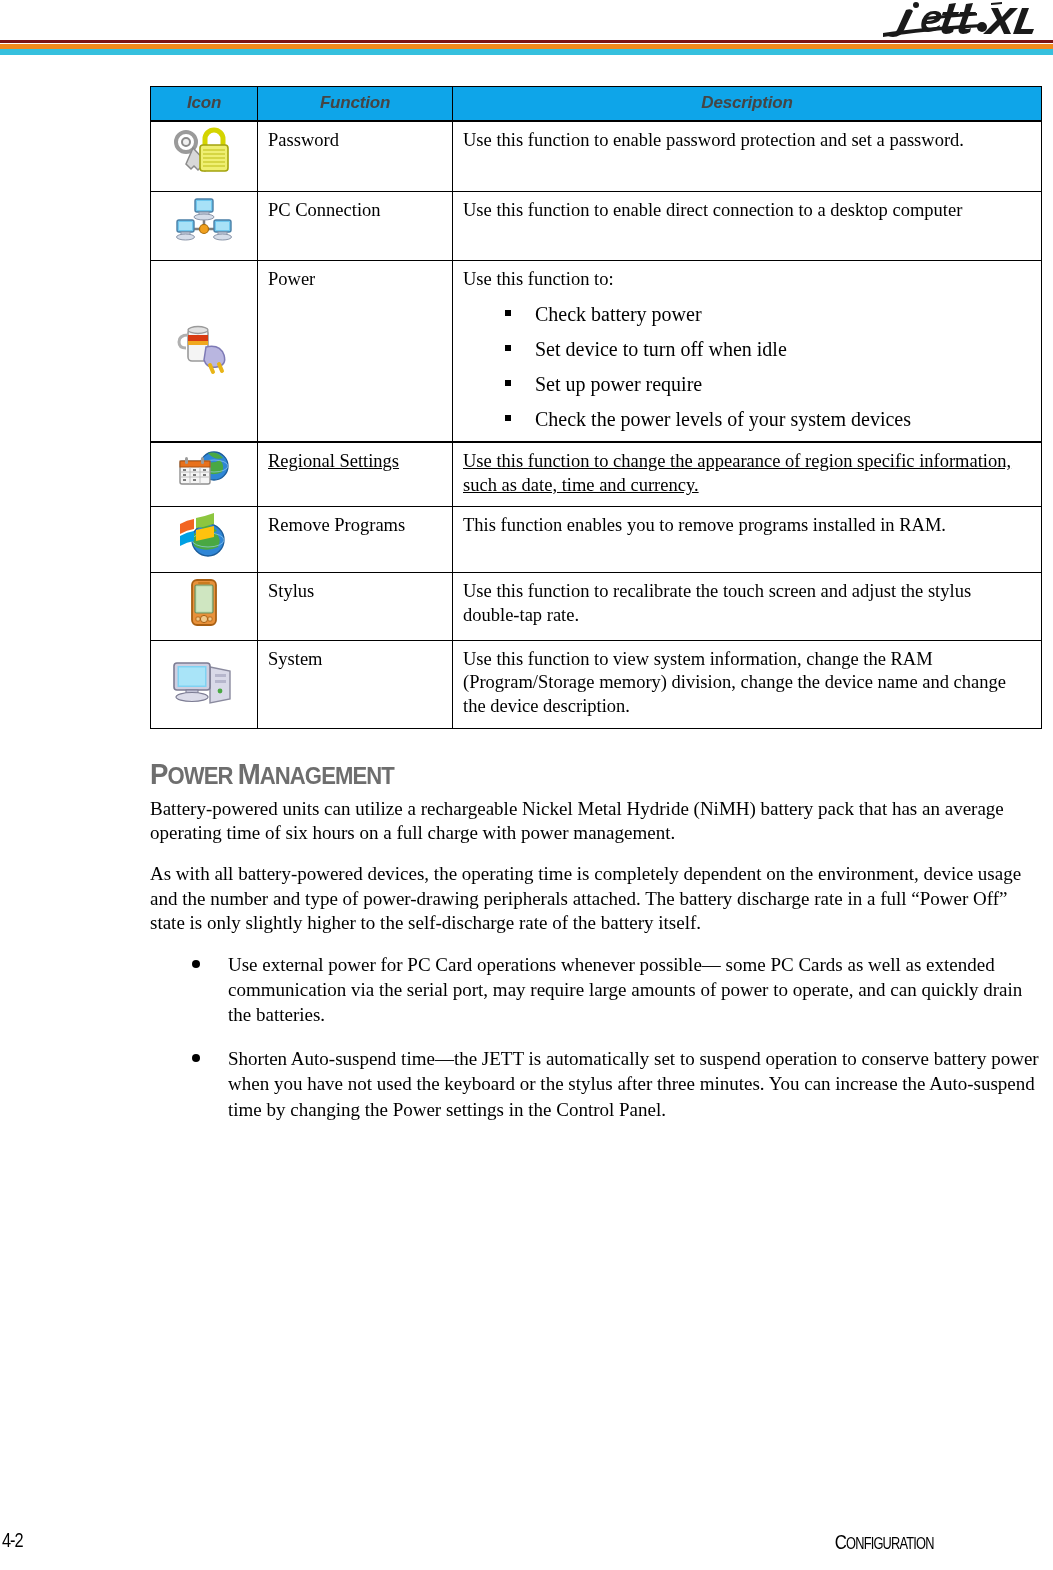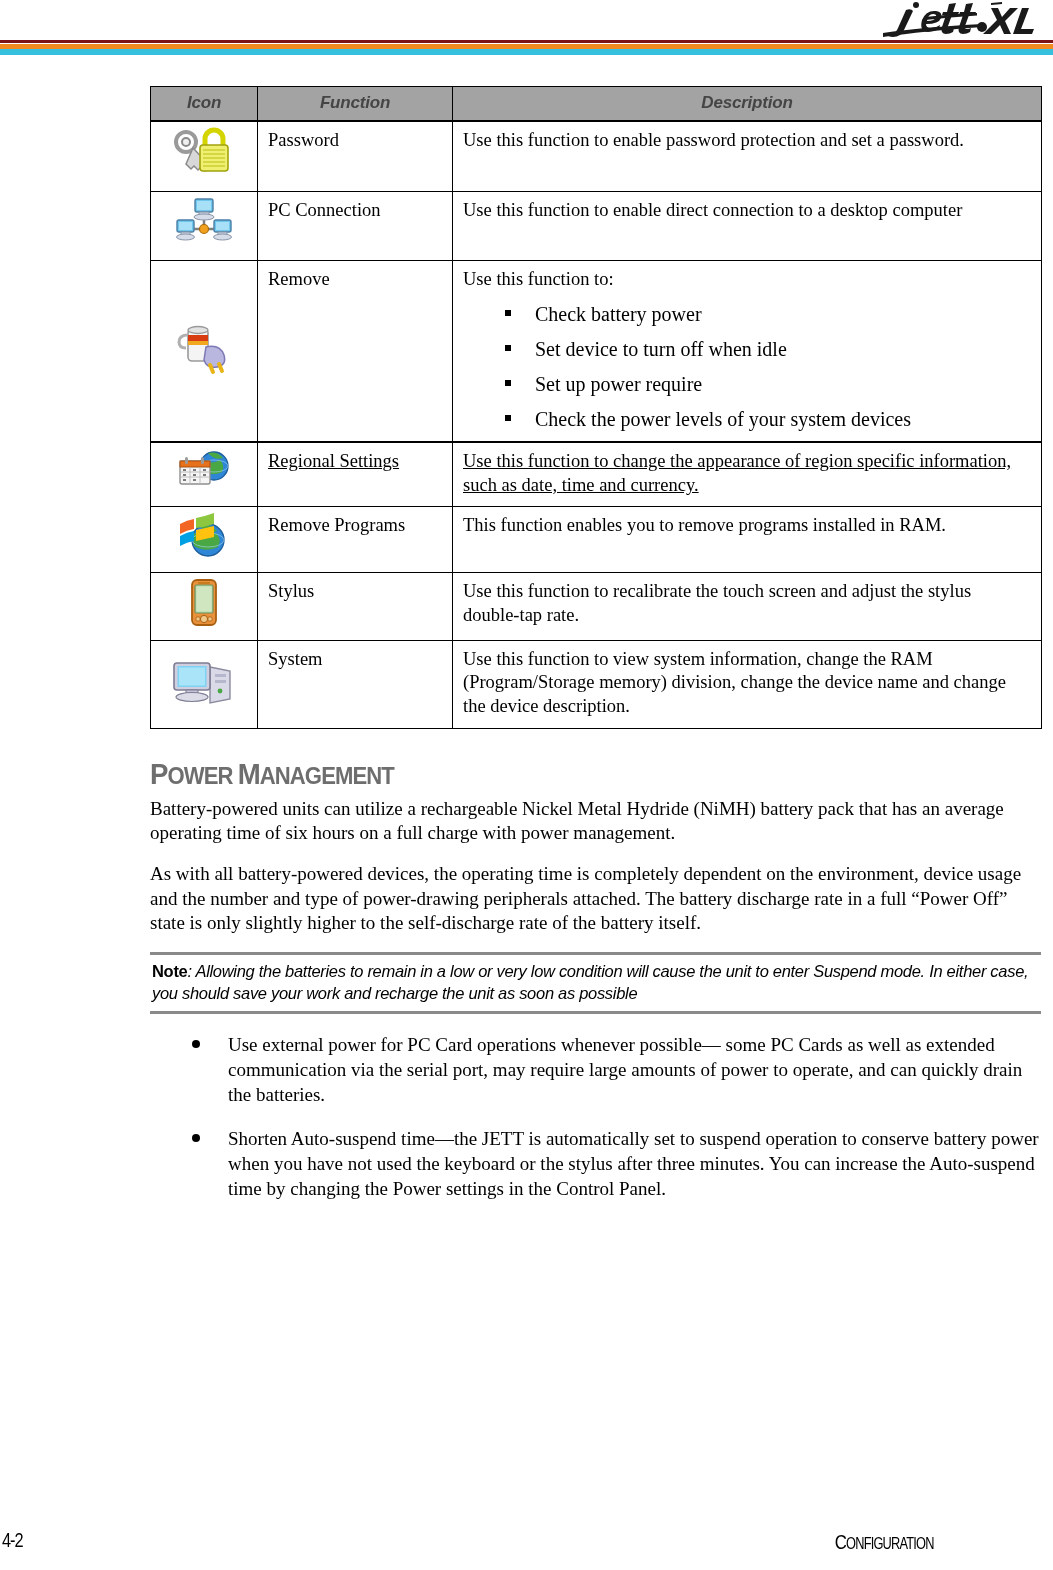--- a/index.html
+++ b/index.html
@@ -60,21 +60,21 @@
     width: 891px;
     border-collapse: collapse;
     table-layout: fixed;
     border: 1px solid #000;
   }
   table.fn-table col.c-icon { width: 107px; }
   table.fn-table col.c-func { width: 195px; }
   table.fn-table col.c-desc { width: 589px; }
 
   table.fn-table th {
-    background: #a3a3a3;
+    background: #0ea5e9;
     border: 1px solid #000;
     border-bottom: 2px solid #000;
     font-family: "Liberation Sans", sans-serif;
     font-style: italic;
     font-weight: bold;
     font-size: 17px;
     color: #454545;
     text-align: center;
     padding: 6px 4px 7px 4px;
     letter-spacing: -0.2px;
@@ -347,21 +347,21 @@
                 <path d="M16 14 q-9 0 -9 7 q0 6 7 6" fill="none" stroke="#b0b0b0" stroke-width="3"></path>
 
                 <path d="M34 26 q14 -3 18 8 q3 10 -7 12 q-10 2 -13 -7 z" fill="#b9b6e0" stroke="#7d79b5" stroke-width="1.5"></path>
 
                 <path d="M38 44 l3 7 M47 43 l3 7" stroke="#e8b417" stroke-width="4" stroke-linecap="round"></path>
               </g>
             </svg>
           </span>
         </td>
         <td>
-          <span class="fn-name">Remove</span>
+          <span class="fn-name">Power</span>
         </td>
         <td>
           <span>Use this function to:</span>
           <ul class="sub-list">
             <li>
               <span class="sq-bullet"></span>
               <span>Check battery power</span>
             </li>
             <li>
               <span class="sq-bullet"></span>
@@ -505,23 +505,20 @@
     </tbody>
   </table>
 
   <h2 class="section-title">
     <span class="cap">P</span><span class="sc">OWER </span><span class="cap">M</span><span class="sc">ANAGEMENT</span>
   </h2>
 
   <p class="body">Battery-powered units can utilize a rechargeable Nickel Metal Hydride (NiMH) battery pack that has an average operating time of six hours on a full charge with power management.</p>
   <p class="body">As with all battery-powered devices, the operating time is completely dependent on the environment, device usage and the number and type of power-drawing peripherals attached. The battery discharge rate in a full “Power Off” state is only slightly higher to the self-discharge rate of the battery itself.</p>
 
-  <div class="note-box">
-    <b>Note</b><span>: </span><span>Allowing the batteries to remain in a low or very low condition will cause the unit to enter Suspend mode. In either case, you should save your work and recharge the unit as soon as possible</span>
-  </div>
 
 
   <ul class="action-list">
     <li>
       <span class="dot-bullet"></span>
       <span>Use external power for PC Card operations whenever possible— some PC Cards as well as extended communication via the serial port, may require large amounts of power to operate, and can quickly drain the batteries.</span>
     </li>
     <li>
       <span class="dot-bullet"></span>
       <span>Shorten Auto-suspend time—the JETT is automatically set to suspend operation to conserve battery power when you have not used the keyboard or the stylus after three minutes. You can increase the Auto-suspend time by changing the Power settings in the Control Panel.</span>

